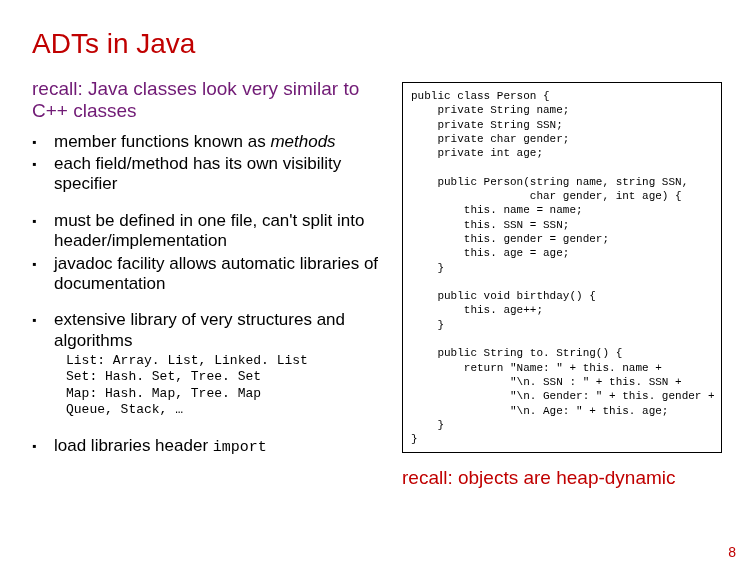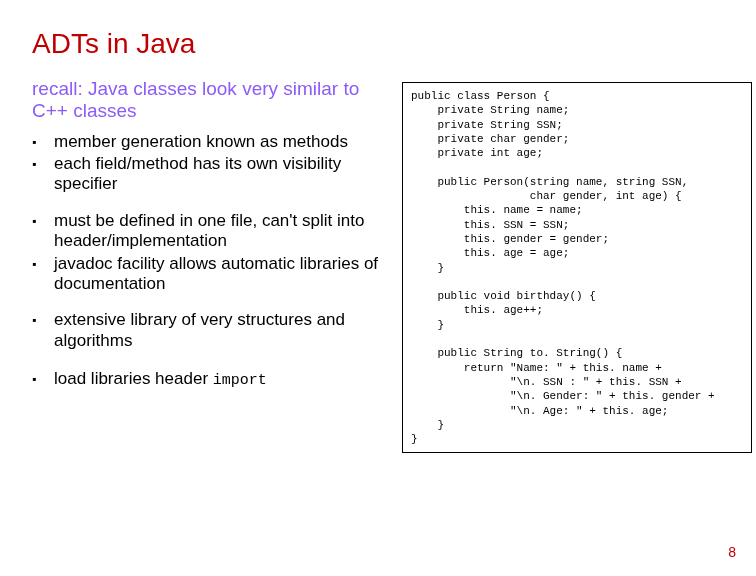--- a/index.html
+++ b/index.html
@@ -19,25 +19,25 @@
   }
   .content {
     display: flex;
     gap: 20px;
   }
   .left-col {
     width: 350px;
     flex-shrink: 0;
   }
   .right-col {
-    width: 350px;
+    width: 320px;
     flex-shrink: 0;
   }
   .intro {
-    color: #8b5cf6;
+    color: #701a75;
     font-size: 19px;
     line-height: 1.15;
     margin-bottom: 10px;
   }
   .bullet-group {
     margin-bottom: 16px;
   }
   .bullet {
     display: flex;
     font-size: 17px;
@@ -45,21 +45,21 @@
     margin-bottom: 2px;
     color: #000;
   }
   .bullet .marker {
     width: 22px;
     flex-shrink: 0;
     font-size: 12px;
     padding-top: 3px;
   }
   .bullet .text { flex: 1; }
-  .italic { }
+  .italic { font-style: italic; }
   .sub-mono {
     font-family: "Courier New", monospace;
     font-size: 13px;
     line-height: 1.25;
     margin-left: 34px;
     margin-top: 2px;
     white-space: pre;
   }
   .code-box {
     border: 1px solid #000;
@@ -94,21 +94,21 @@
 
 <div class="title">ADTs in Java</div>
 
 <div class="content">
   <div class="left-col">
     <div class="intro">recall: Java classes look very similar to C++ classes</div>
 
     <div class="bullet-group">
       <div class="bullet">
         <span class="marker">▪</span>
-        <span class="text"><span>member generation known as </span><span class="italic">methods</span><span></span></span>
+        <span class="text"><span>member functions known as </span><span class="italic">methods</span><span></span></span>
       </div>
       <div class="bullet">
         <span class="marker">▪</span>
         <span class="text"><span>each field/method has its own visibility specifier</span></span>
       </div>
     </div>
 
     <div class="bullet-group">
       <div class="bullet">
         <span class="marker">▪</span>
@@ -118,20 +118,24 @@
         <span class="marker">▪</span>
         <span class="text">javadoc facility allows automatic libraries of documentation</span>
       </div>
     </div>
 
     <div class="bullet-group">
       <div class="bullet">
         <span class="marker">▪</span>
         <span class="text">extensive library of very structures and algorithms</span>
       </div>
+      <div class="sub-mono">List: Array. List, Linked. List
+Set: Hash. Set, Tree. Set
+Map: Hash. Map, Tree. Map
+Queue, Stack, …</div>
     </div>
 
     <div class="bullet-group" style="margin-top:18px;">
       <div class="bullet">
         <span class="marker">▪</span>
         <span class="text"><span>load libraries header </span><span class="mono-inline">import</span></span>
       </div>
     </div>
   </div>
 
@@ -154,16 +158,17 @@
         this. age++;
     }
 
     public String to. String() {
         return "Name: " + this. name +
                "\n. SSN : " + this. SSN +
                "\n. Gender: " + this. gender +
                "\n. Age: " + this. age;
     }
 }</div>
+    <div class="recall-bottom">recall: objects are heap-dynamic</div>
   </div>
 </div>
 
 <div class="page-num">8</div>
 
 </body></html>

